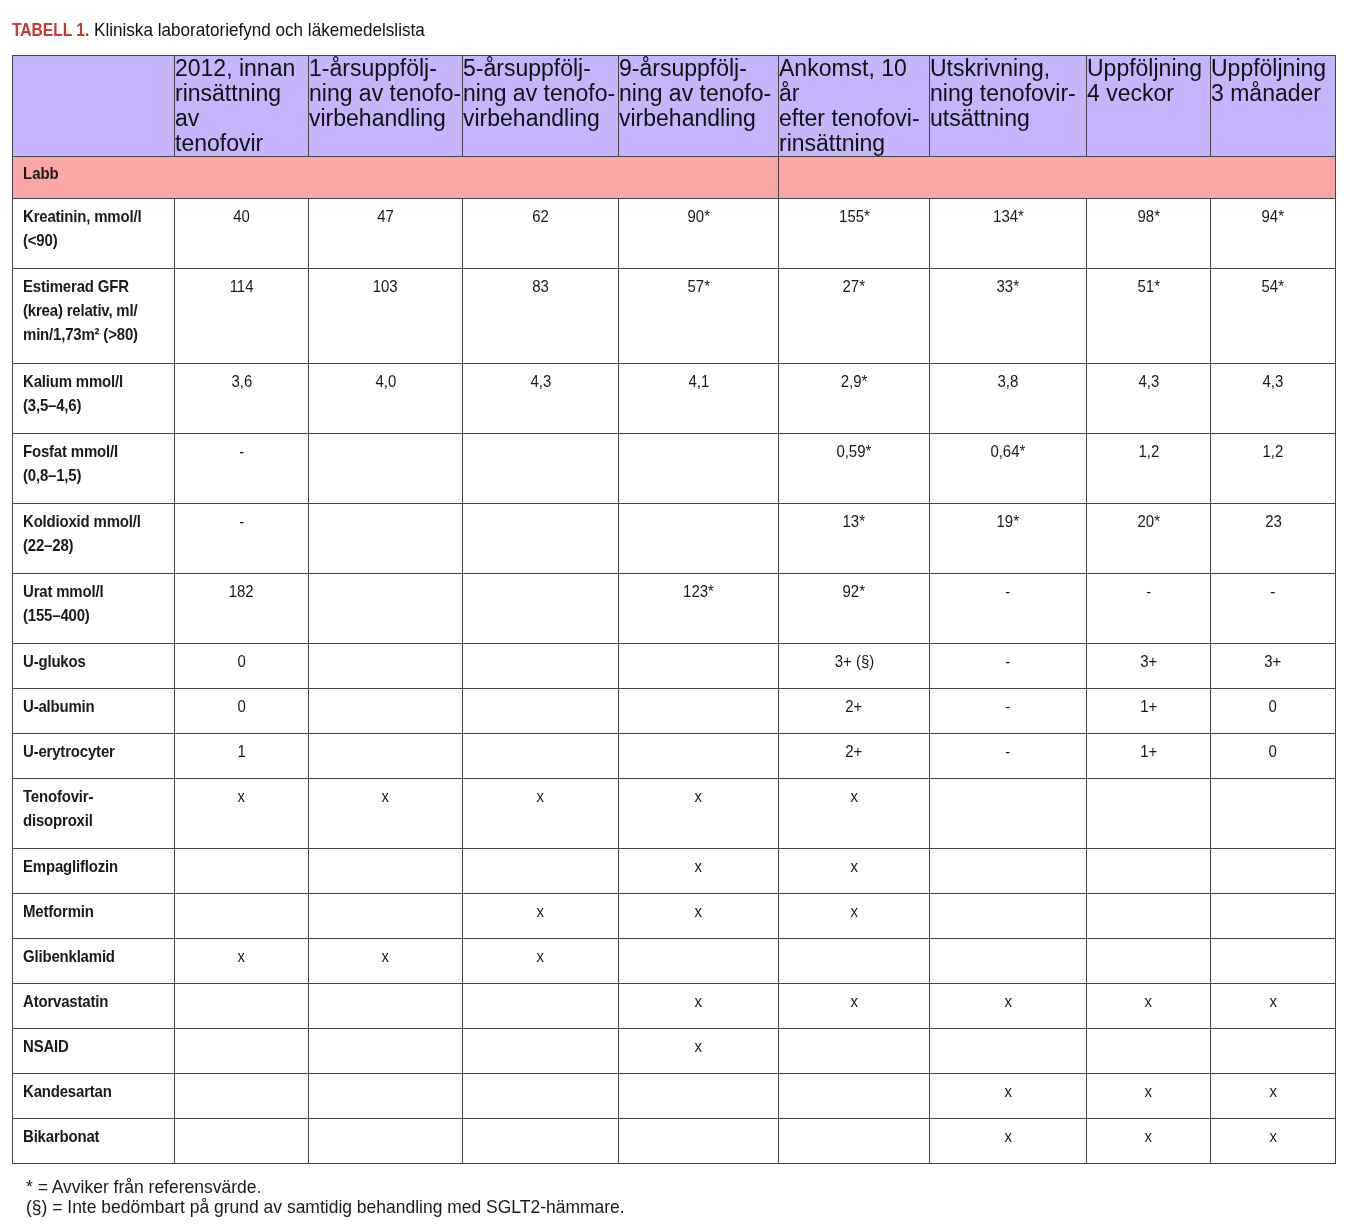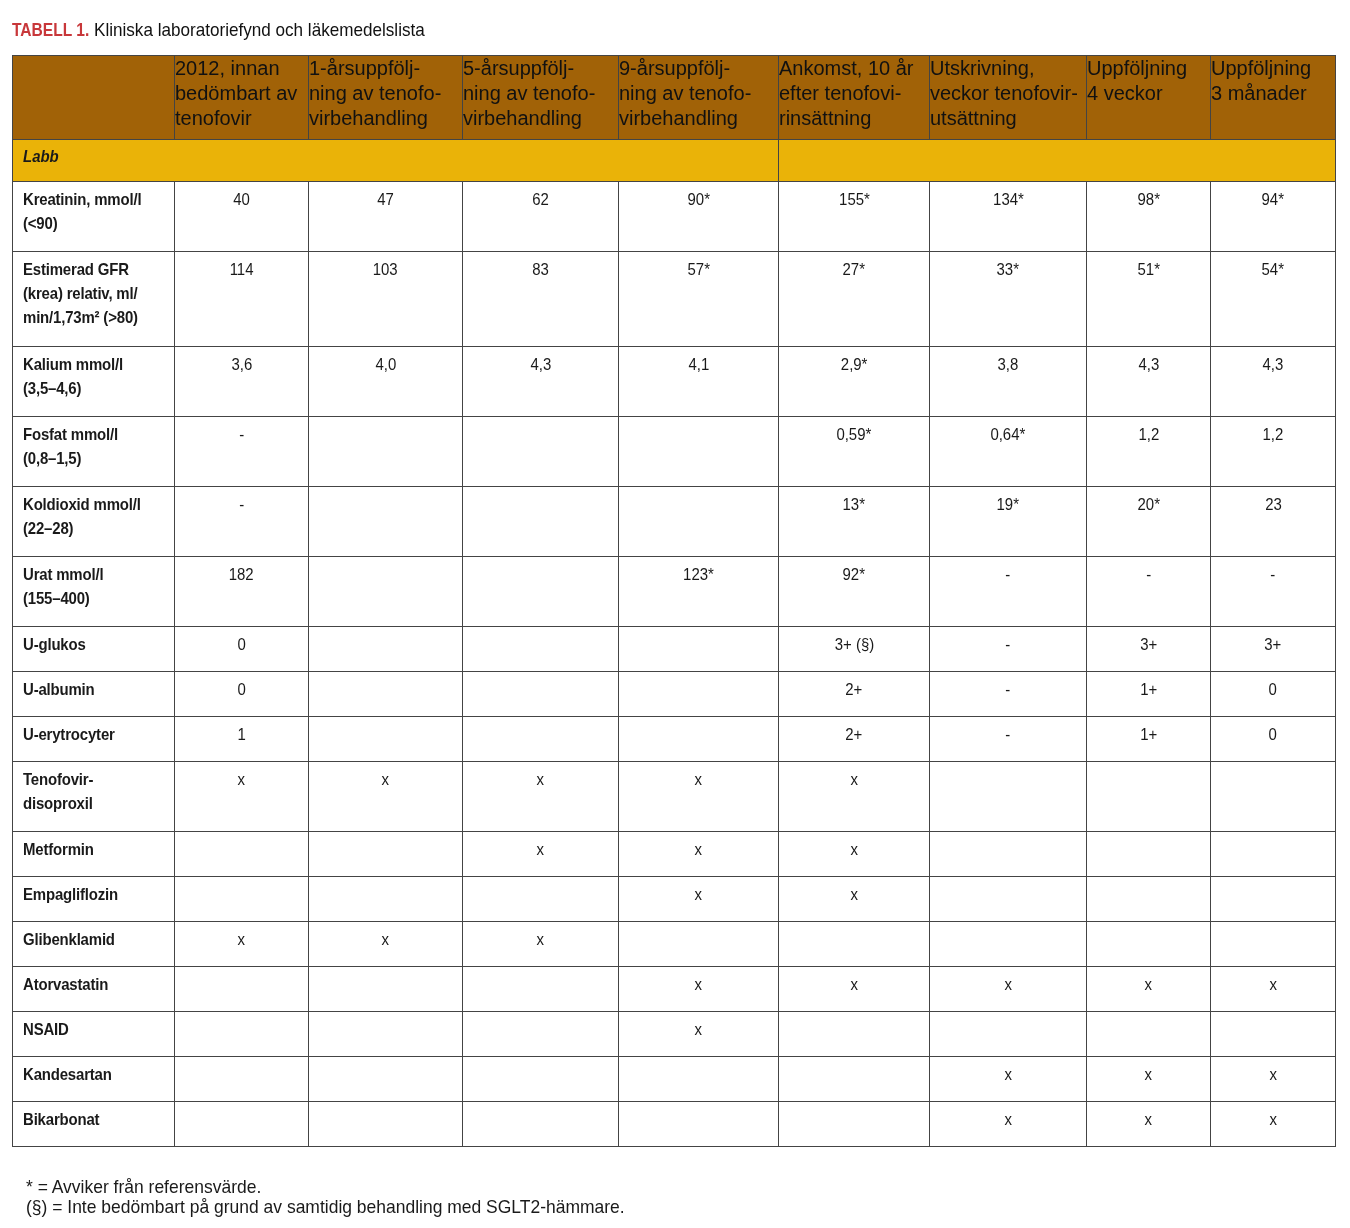--- a/index.html
+++ b/index.html
@@ -22,26 +22,26 @@
   }
   table.main {
     position: absolute; left: 12px; top: 55px;
     width: 1323px; border-collapse: collapse; table-layout: fixed;
     font-size: 17px;
   }
   table.main td, table.main th {
     border: 1.5px solid #444; padding: 0; vertical-align: top;
   }
   .hdr th {
-    background: #a16207; text-align: left; font-weight: normal;
+    background: #c4b5fd; text-align: left; font-weight: normal;
     height: 83px; padding: 6px 8px 0 9px; line-height: 25px;
-    font-size: 20px; color: #111;
+    font-size: 23px; color: #111;
   }
   .sec td {
-    background: #eab308; height: 34px; font-style: italic;
+    background: #fca5a5; height: 34px;
   }
   .sec .seclabel {
     padding: 7px 0 0 10px; font-weight: bold;
   }
   .rowlabel {
     padding: 6px 4px 4px 10px !important; line-height: 24px; font-weight: bold;
     letter-spacing: -0.2px;
   }
   .rowlabel span, .val span, .sec .seclabel span {
     display: inline-block; transform: scaleX(0.88); transform-origin: left center; white-space: nowrap;
@@ -80,21 +80,21 @@
     <col style="width:124px">
     <col style="width:125px">
   </colgroup>
   <thead>
     <tr class="hdr" id="header-row">
         <th>
           <div></div>
         </th>
         <th>
           <div>2012, innan</div>
-          <div>bedömbart av</div>
+          <div>rinsättning av</div>
           <div>tenofovir</div>
         </th>
         <th>
           <div>1-årsuppfölj-</div>
           <div>ning av tenofo-</div>
           <div>virbehandling</div>
         </th>
         <th>
           <div>5-årsuppfölj-</div>
           <div>ning av tenofo-</div>
@@ -105,21 +105,21 @@
           <div>ning av tenofo-</div>
           <div>virbehandling</div>
         </th>
         <th>
           <div>Ankomst, 10 år</div>
           <div>efter tenofovi-</div>
           <div>rinsättning</div>
         </th>
         <th>
           <div>Utskrivning,</div>
-          <div>veckor tenofovir-</div>
+          <div>ning tenofovir-</div>
           <div>utsättning</div>
         </th>
         <th>
           <div>Uppföljning</div>
           <div>4 veckor</div>
         </th>
         <th>
           <div>Uppföljning</div>
           <div>3 månader</div>
         </th>
@@ -263,38 +263,38 @@
         <td class="val"><span>x</span></td>
         <td class="val"><span>x</span></td>
         <td class="val"><span>x</span></td>
         <td class="val"><span>x</span></td>
         <td class="val"><span></span></td>
         <td class="val"><span></span></td>
         <td class="val"><span></span></td>
       </tr>
       <tr class="r1">
         <td class="rowlabel">
+          <div><span>Empagliflozin</span></div>
+        </td>
+        <td class="val"><span></span></td>
+        <td class="val"><span></span></td>
+        <td class="val"><span></span></td>
+        <td class="val"><span>x</span></td>
+        <td class="val"><span>x</span></td>
+        <td class="val"><span></span></td>
+        <td class="val"><span></span></td>
+        <td class="val"><span></span></td>
+      </tr>
+      <tr class="r1">
+        <td class="rowlabel">
           <div><span>Metformin</span></div>
         </td>
         <td class="val"><span></span></td>
         <td class="val"><span></span></td>
         <td class="val"><span>x</span></td>
-        <td class="val"><span>x</span></td>
-        <td class="val"><span>x</span></td>
-        <td class="val"><span></span></td>
-        <td class="val"><span></span></td>
-        <td class="val"><span></span></td>
-      </tr>
-      <tr class="r1">
-        <td class="rowlabel">
-          <div><span>Empagliflozin</span></div>
-        </td>
-        <td class="val"><span></span></td>
-        <td class="val"><span></span></td>
-        <td class="val"><span></span></td>
         <td class="val"><span>x</span></td>
         <td class="val"><span>x</span></td>
         <td class="val"><span></span></td>
         <td class="val"><span></span></td>
         <td class="val"><span></span></td>
       </tr>
       <tr class="r1">
         <td class="rowlabel">
           <div><span>Glibenklamid</span></div>
         </td>

